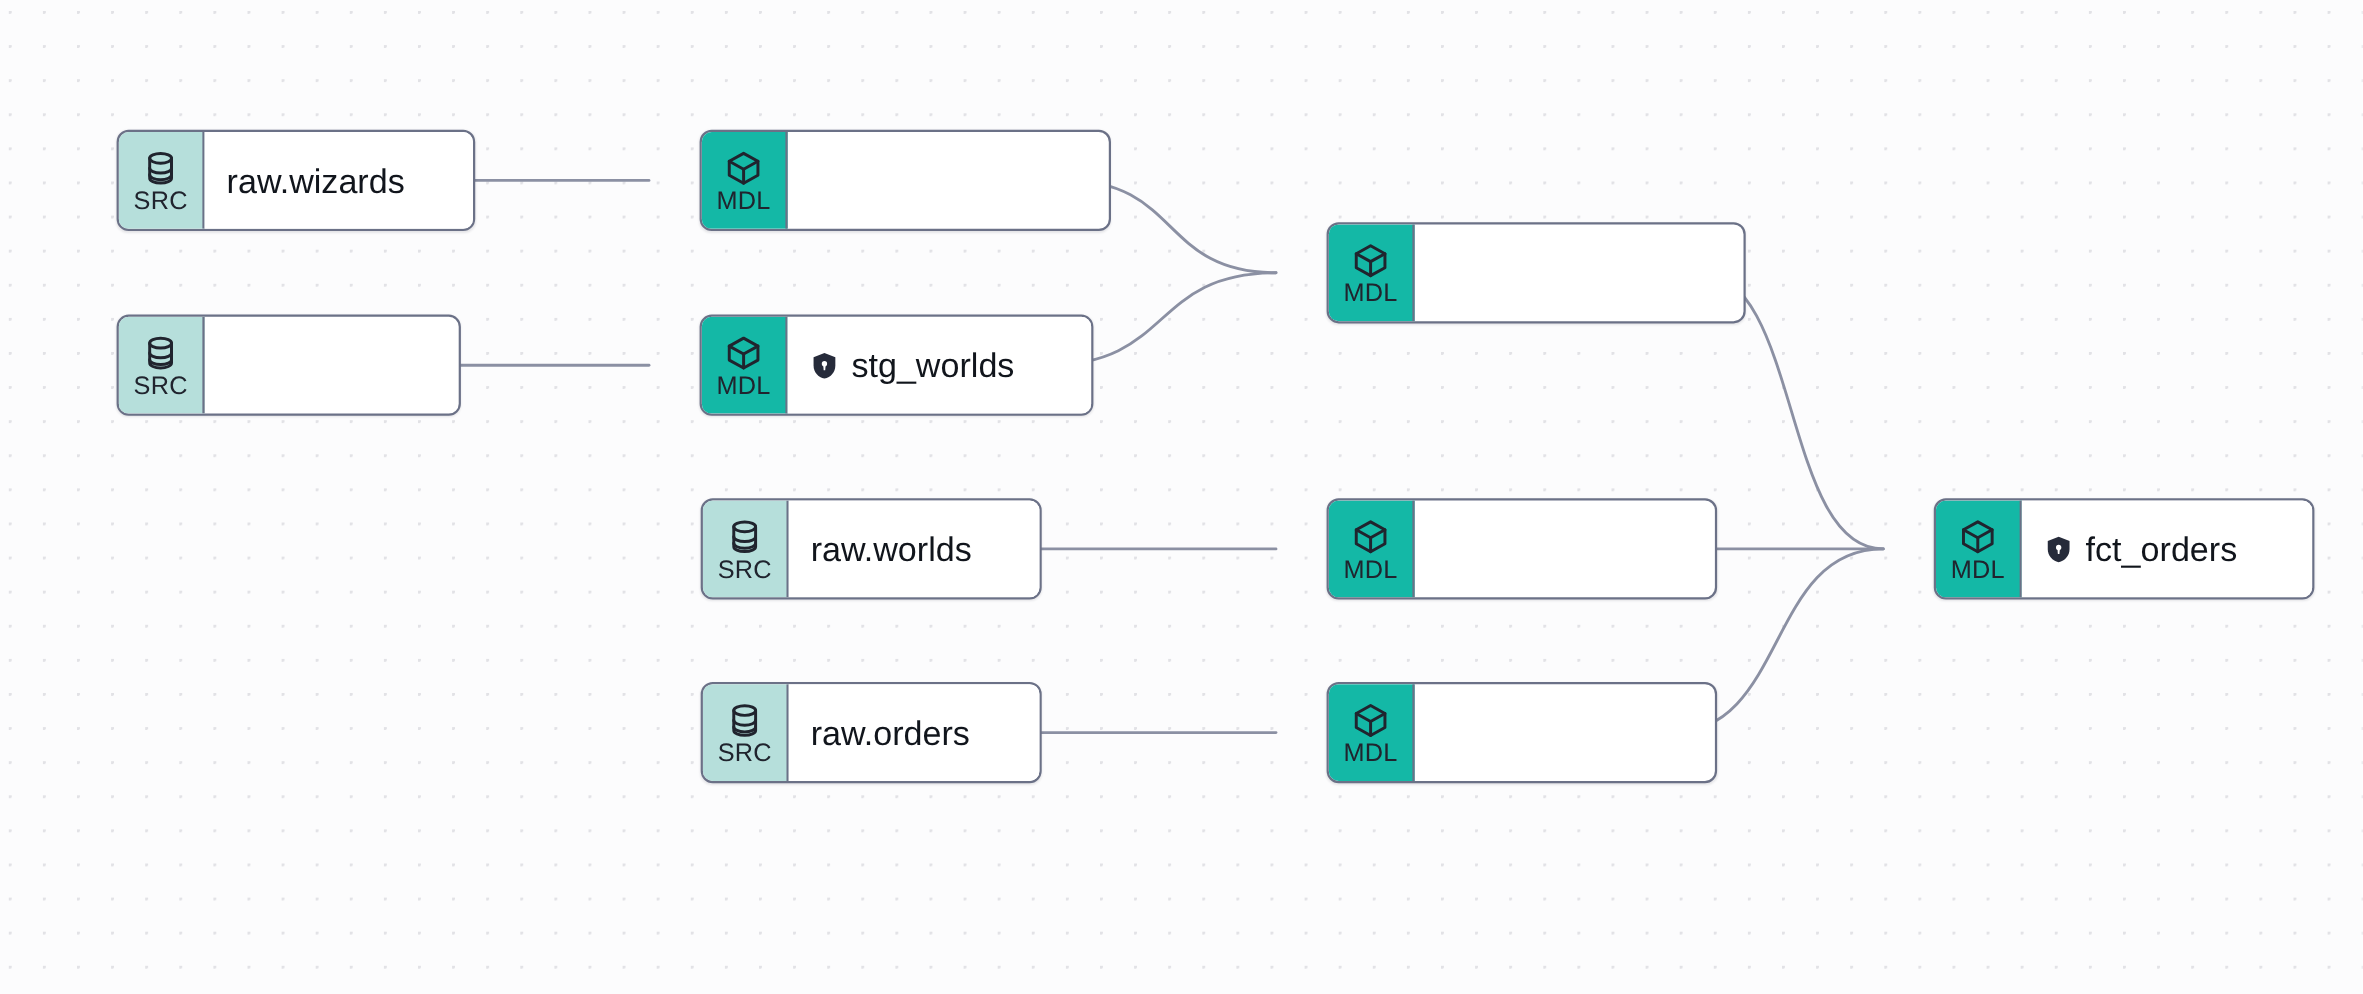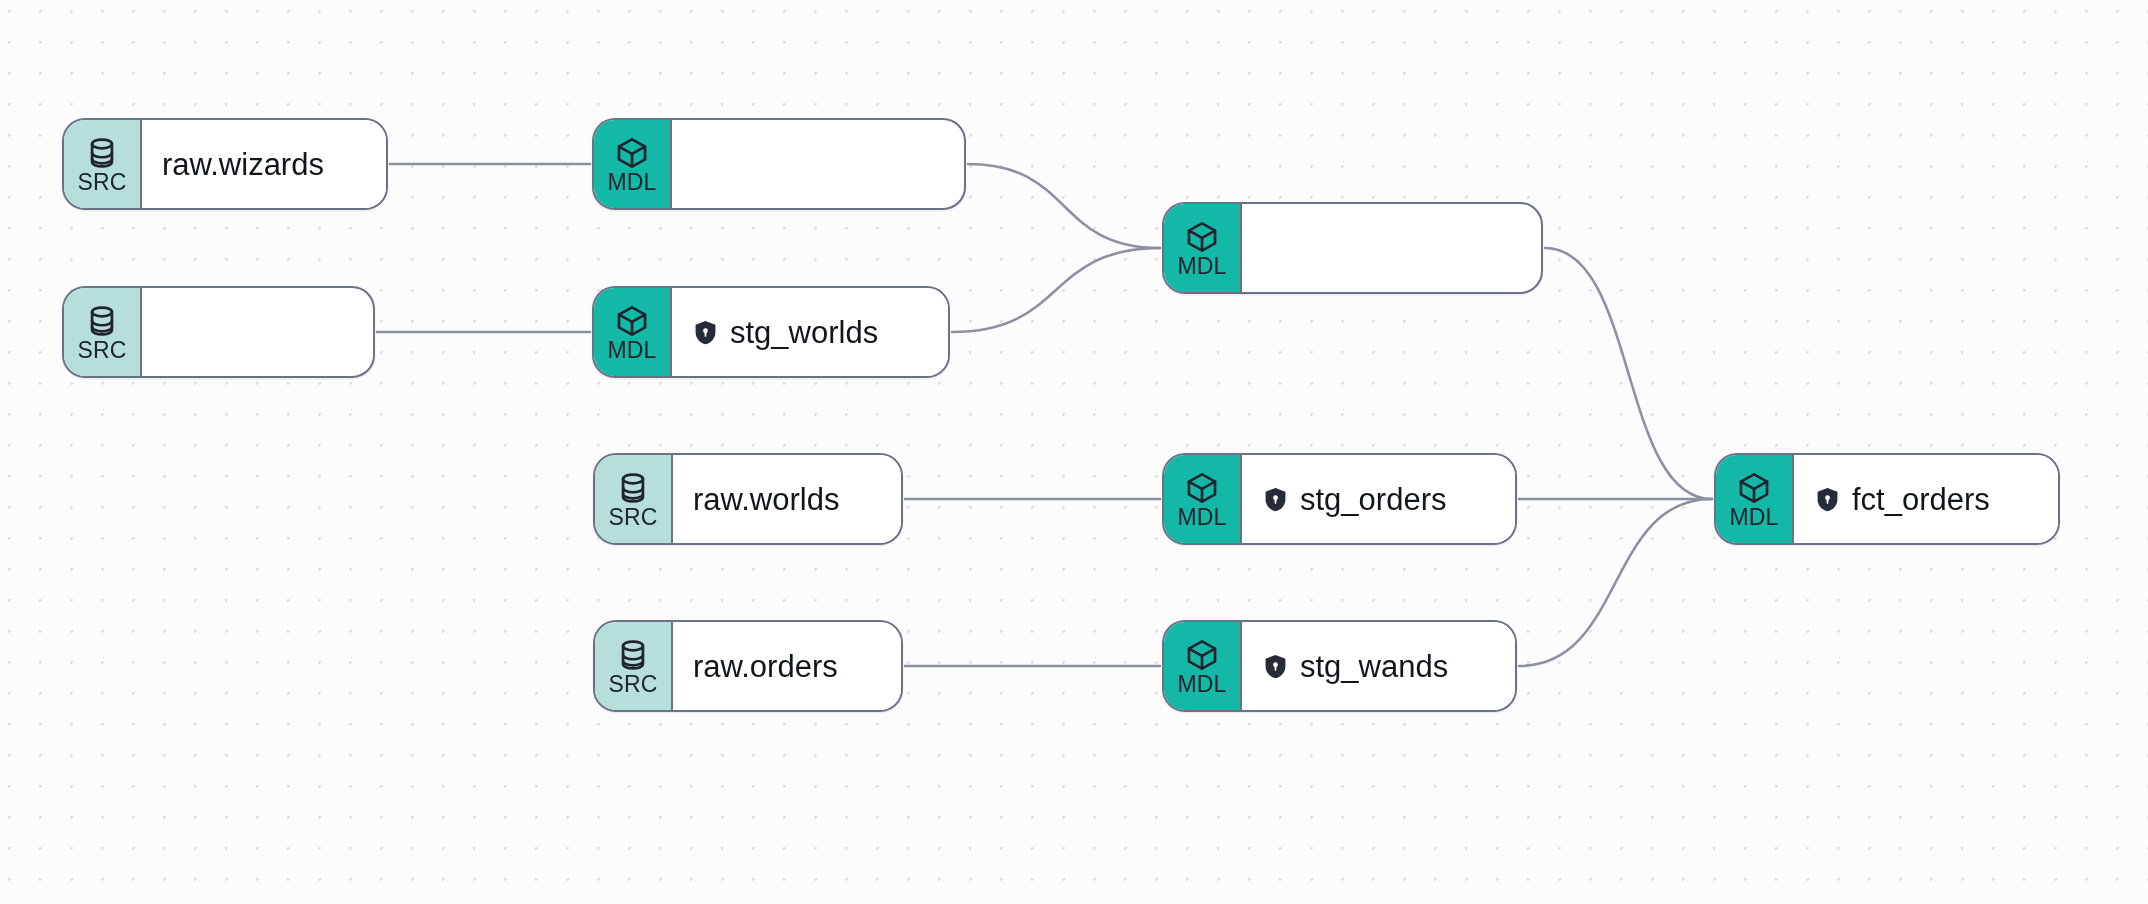--- a/index.html
+++ b/index.html
@@ -31,24 +31,25 @@
     height: 904px;
     pointer-events: none;
   }
 
   .node {
     position: absolute;
     display: flex;
     align-items: stretch;
     box-sizing: border-box;
     border: 2px solid #6b7187;
-    border-radius: 23px;
+    border-radius: 11px;
     background: #ffffff;
     overflow: hidden;
     box-shadow: 0 1px 2px rgba(25,30,50,0.10);
+    margin-left: 44px;
   }
 
   .node-badge {
     flex: 0 0 auto;
     width: 78px;
     display: flex;
     flex-direction: column;
     align-items: center;
     justify-content: center;
     gap: 1px;
@@ -197,70 +198,54 @@
   </div>
       <div class="node mdl" style="left: 1162px; top: 453px; width: 355px; height: 92px;">
     <div class="node-badge">
       <span class="badge-icon"><svg width="34" height="34" viewBox="0 0 24 24" fill="none" stroke="#20242e" stroke-width="1.9" stroke-linecap="round" stroke-linejoin="round">
               <path d="M12 2.4 21.2 7.5v9.0L12 21.6 2.8 16.5v-9.0z"></path>
               <path d="M2.8 7.5 12 12.6l9.2-5.1"></path>
               <path d="M12 12.6v9.0"></path>
             </svg></span>
       <span class="badge-text">MDL</span>
     </div>
+  </div>
+      <div class="node mdl" style="left: 1162px; top: 620px; width: 355px; height: 92px;">
+    <div class="node-badge">
+      <span class="badge-icon"><svg width="34" height="34" viewBox="0 0 24 24" fill="none" stroke="#20242e" stroke-width="1.9" stroke-linecap="round" stroke-linejoin="round">
+              <path d="M12 2.4 21.2 7.5v9.0L12 21.6 2.8 16.5v-9.0z"></path>
+              <path d="M2.8 7.5 12 12.6l9.2-5.1"></path>
+              <path d="M12 12.6v9.0"></path>
+            </svg></span>
+      <span class="badge-text">MDL</span>
+    </div>
+  </div>
+      <div class="node mdl" style="left: 1162px; top: 202px; width: 381px; height: 92px;">
+    <div class="node-badge">
+      <span class="badge-icon"><svg width="34" height="34" viewBox="0 0 24 24" fill="none" stroke="#20242e" stroke-width="1.9" stroke-linecap="round" stroke-linejoin="round">
+              <path d="M12 2.4 21.2 7.5v9.0L12 21.6 2.8 16.5v-9.0z"></path>
+              <path d="M2.8 7.5 12 12.6l9.2-5.1"></path>
+              <path d="M12 12.6v9.0"></path>
+            </svg></span>
+      <span class="badge-text">MDL</span>
+    </div>
+  </div>
+      <div class="node mdl" style="left: 1714px; top: 453px; width: 346px; height: 92px;">
+    <div class="node-badge">
+      <span class="badge-icon"><svg width="34" height="34" viewBox="0 0 24 24" fill="none" stroke="#20242e" stroke-width="1.9" stroke-linecap="round" stroke-linejoin="round">
+              <path d="M12 2.4 21.2 7.5v9.0L12 21.6 2.8 16.5v-9.0z"></path>
+              <path d="M2.8 7.5 12 12.6l9.2-5.1"></path>
+              <path d="M12 12.6v9.0"></path>
+            </svg></span>
+      <span class="badge-text">MDL</span>
+    </div>
     <div class="node-body">
       <span class="shield-icon"><svg width="27" height="27" viewBox="0 0 24 24">
               <path d="M12 1.7 3.2 5.1v6.6c0 5.3 3.7 9.6 8.8 10.7 5.1-1.1 8.8-5.4 8.8-10.7V5.1z" fill="#262b3a"></path>
               <circle cx="12" cy="10.4" r="2.15" fill="#ffffff"></circle>
               <path d="M10.95 10.6h2.1l-.42 5.1h-1.26z" fill="#ffffff"></path>
             </svg></span>
-      <span class="node-label">stg_orders</span>
-    </div>
-  </div>
-      <div class="node mdl" style="left: 1162px; top: 620px; width: 355px; height: 92px;">
-    <div class="node-badge">
-      <span class="badge-icon"><svg width="34" height="34" viewBox="0 0 24 24" fill="none" stroke="#20242e" stroke-width="1.9" stroke-linecap="round" stroke-linejoin="round">
-              <path d="M12 2.4 21.2 7.5v9.0L12 21.6 2.8 16.5v-9.0z"></path>
-              <path d="M2.8 7.5 12 12.6l9.2-5.1"></path>
-              <path d="M12 12.6v9.0"></path>
-            </svg></span>
-      <span class="badge-text">MDL</span>
-    </div>
-    <div class="node-body">
-      <span class="shield-icon"><svg width="27" height="27" viewBox="0 0 24 24">
-              <path d="M12 1.7 3.2 5.1v6.6c0 5.3 3.7 9.6 8.8 10.7 5.1-1.1 8.8-5.4 8.8-10.7V5.1z" fill="#262b3a"></path>
-              <circle cx="12" cy="10.4" r="2.15" fill="#ffffff"></circle>
-              <path d="M10.95 10.6h2.1l-.42 5.1h-1.26z" fill="#ffffff"></path>
-            </svg></span>
-      <span class="node-label">stg_wands</span>
-    </div>
-  </div>
-      <div class="node mdl" style="left: 1162px; top: 202px; width: 381px; height: 92px;">
-    <div class="node-badge">
-      <span class="badge-icon"><svg width="34" height="34" viewBox="0 0 24 24" fill="none" stroke="#20242e" stroke-width="1.9" stroke-linecap="round" stroke-linejoin="round">
-              <path d="M12 2.4 21.2 7.5v9.0L12 21.6 2.8 16.5v-9.0z"></path>
-              <path d="M2.8 7.5 12 12.6l9.2-5.1"></path>
-              <path d="M12 12.6v9.0"></path>
-            </svg></span>
-      <span class="badge-text">MDL</span>
-    </div>
-  </div>
-      <div class="node mdl" style="left: 1714px; top: 453px; width: 346px; height: 92px;">
-    <div class="node-badge">
-      <span class="badge-icon"><svg width="34" height="34" viewBox="0 0 24 24" fill="none" stroke="#20242e" stroke-width="1.9" stroke-linecap="round" stroke-linejoin="round">
-              <path d="M12 2.4 21.2 7.5v9.0L12 21.6 2.8 16.5v-9.0z"></path>
-              <path d="M2.8 7.5 12 12.6l9.2-5.1"></path>
-              <path d="M12 12.6v9.0"></path>
-            </svg></span>
-      <span class="badge-text">MDL</span>
-    </div>
-    <div class="node-body">
-      <span class="shield-icon"><svg width="27" height="27" viewBox="0 0 24 24">
-              <path d="M12 1.7 3.2 5.1v6.6c0 5.3 3.7 9.6 8.8 10.7 5.1-1.1 8.8-5.4 8.8-10.7V5.1z" fill="#262b3a"></path>
-              <circle cx="12" cy="10.4" r="2.15" fill="#ffffff"></circle>
-              <path d="M10.95 10.6h2.1l-.42 5.1h-1.26z" fill="#ffffff"></path>
-            </svg></span>
       <span class="node-label">fct_orders</span>
     </div>
   </div>
     </div>
 
 </div>
 
 </body></html>

